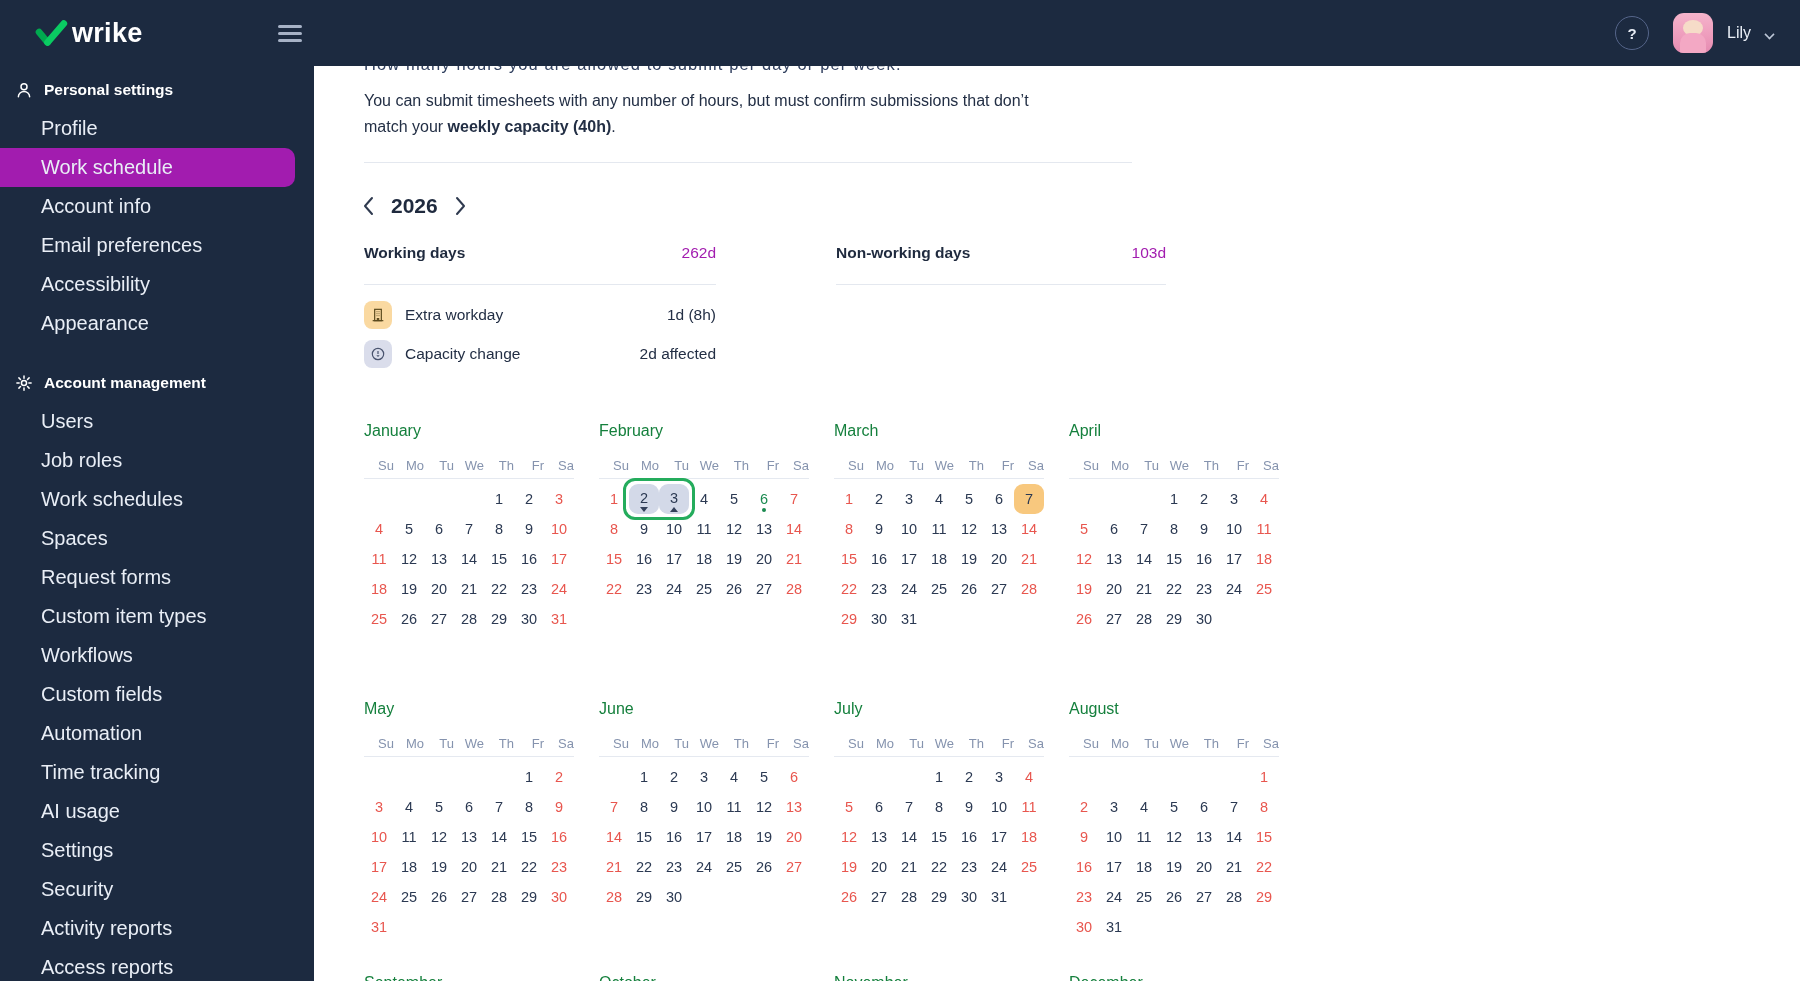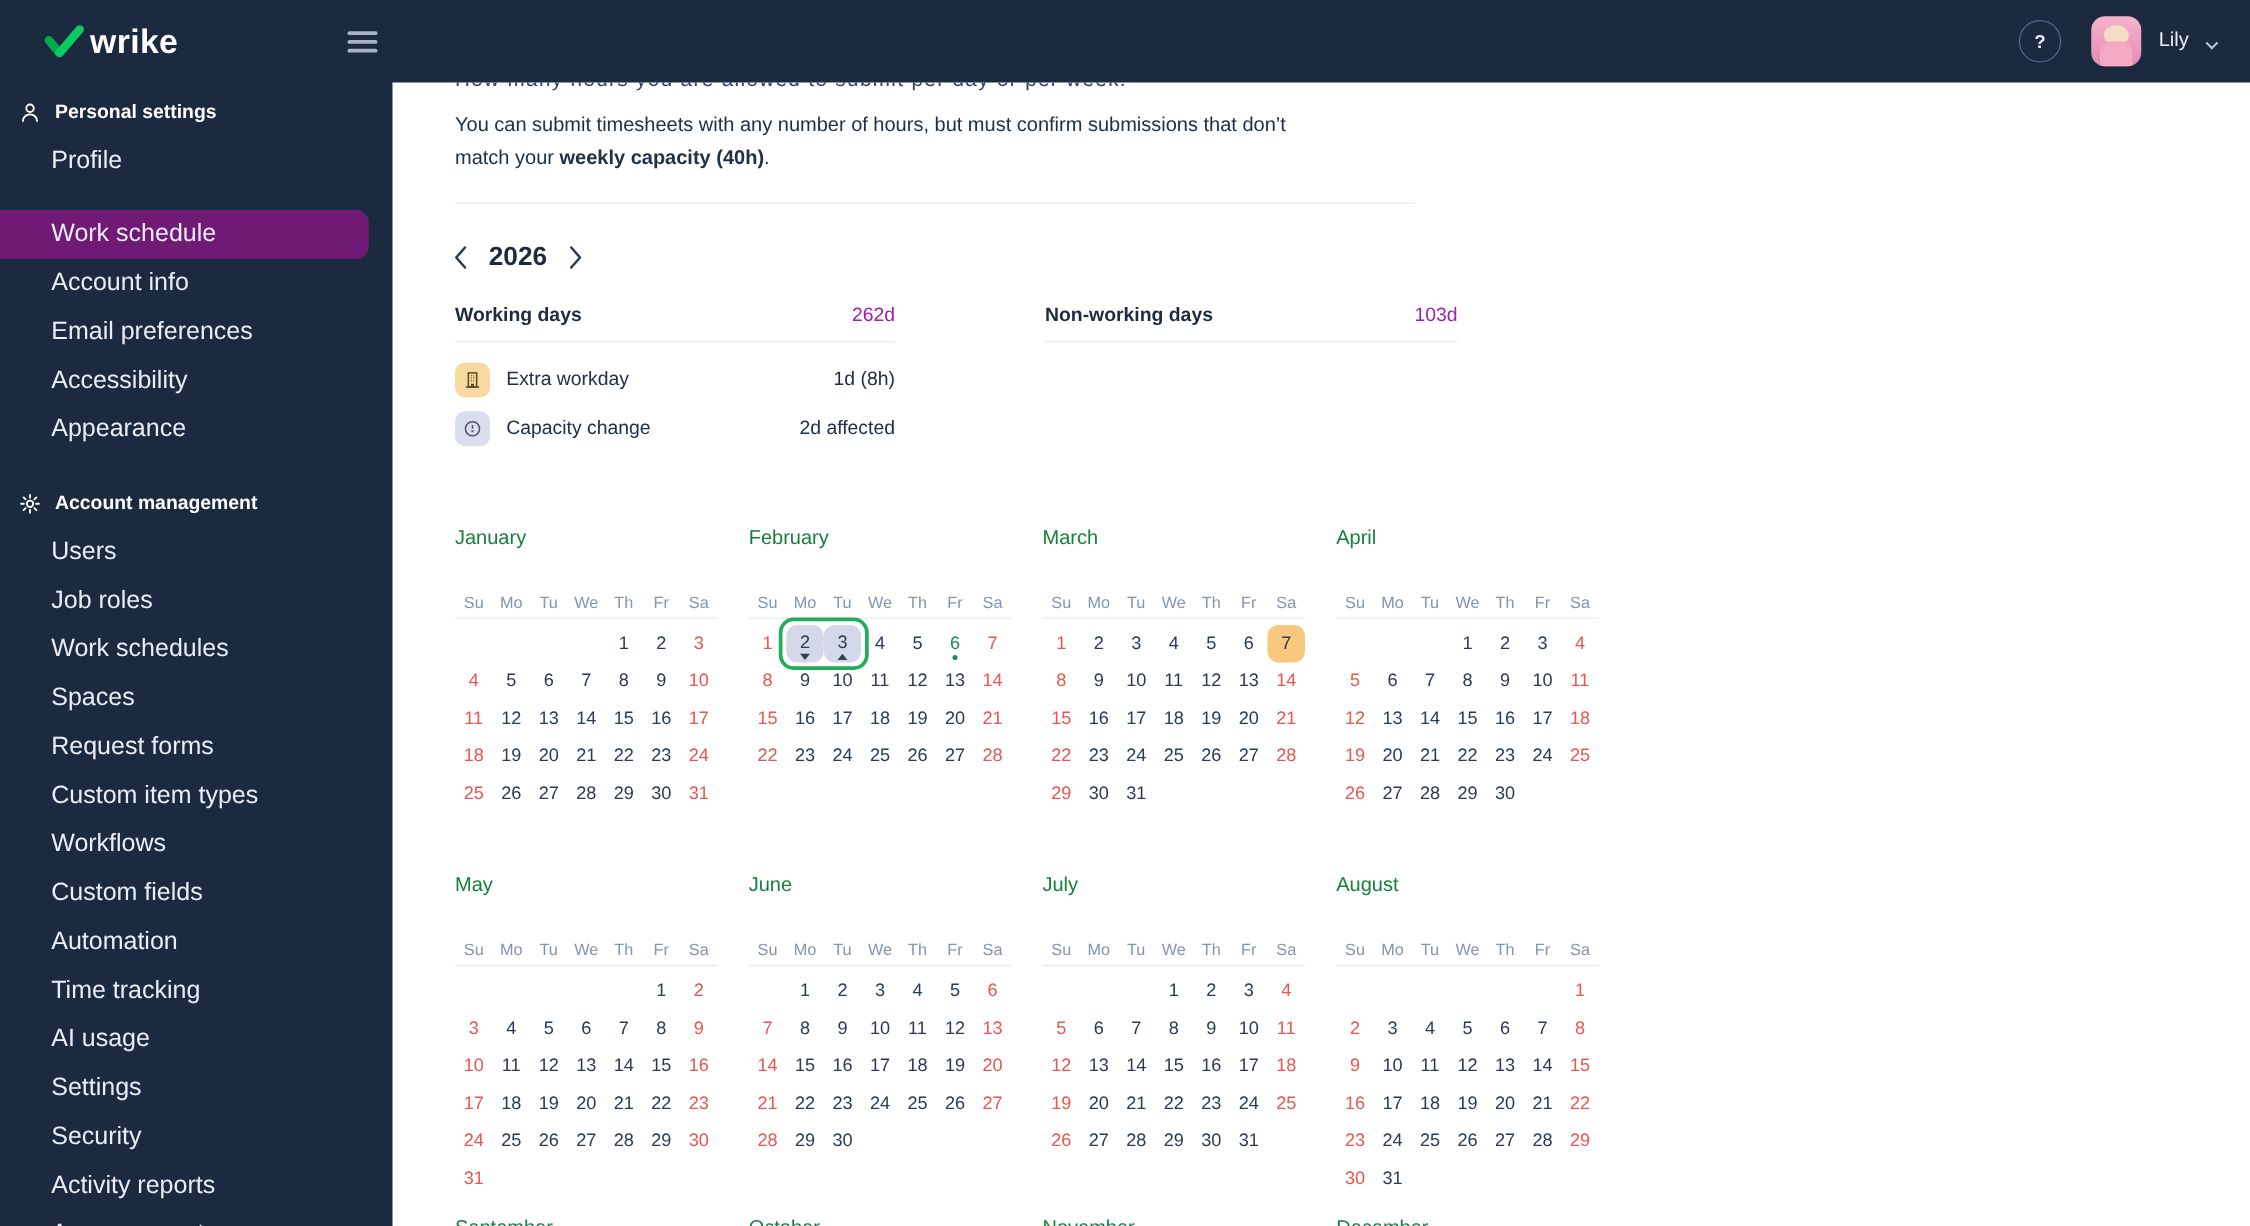--- a/index.html
+++ b/index.html
@@ -22,52 +22,52 @@
   .avatar:before{content:"";position:absolute;left:10px;top:7px;width:20px;height:16px;border-radius:50%;background:#f6dcc8;}
   .avatar:after{content:"";position:absolute;left:7px;top:20px;width:26px;height:22px;border-radius:10px 10px 0 0;background:#f3a8c4;}
   .username{color:#EAEFF6;font-size:16px;cursor:pointer;}
   .chev-down{width:11px;height:7px;cursor:pointer;position:relative;}
   .chev-down:before{content:"";position:absolute;left:0;top:0;width:7px;height:7px;border-right:2px solid #BCC6D6;border-bottom:2px solid #BCC6D6;transform:rotate(45deg) scale(.8);}
   
   .sidebar{position:absolute;top:66px;left:0;width:314px;bottom:0;background:#1C2A40;padding-top:4px;}
   .sb-head{display:flex;align-items:center;height:39px;padding-left:15px;gap:11px;color:#fff;font-weight:700;font-size:15.5px;}
   .sb-head .sb-ico{width:18px;height:18px;display:flex;}
   .sb-item{height:39px;line-height:39px;padding-left:41px;color:#E9EEF6;font-size:20px;cursor:pointer;white-space:nowrap;}
-  .sb-item.selected{background:#701a75;width:254px;border-radius:0 10px 10px 0;margin-top:20px;}
+  .sb-item.selected{background:#a21caf;width:254px;border-radius:0 10px 10px 0;}
   .sb-section.second{margin-top:20px;}
   
   .content{position:absolute;top:66px;left:314px;right:0;bottom:0;background:#ffffff;overflow:hidden;}
   .clip-line{position:absolute;top:-11px;left:50px;font-size:16.5px;color:#31405F;white-space:nowrap;letter-spacing:1.1px;}
   .para{position:absolute;top:22px;left:50px;width:800px;margin:0;font-size:16px;line-height:26px;color:#232F45;}
   .para span.block{display:block;}
   .divider1{position:absolute;top:96px;left:50px;width:768px;border-top:1px solid #E4E8EF;}
   .year-nav{position:absolute;top:120px;left:46px;height:40px;display:flex;align-items:center;gap:15px;}
   .yarrow{background:none;border:none;padding:2px;cursor:pointer;display:flex;}
   .year{font-size:21px;font-weight:700;color:#1F2A3E;}
   
   .stats{position:absolute;top:178px;left:50px;right:0;height:190px;}
   .stat{position:absolute;top:0;}
   .stat.col1{left:0;width:352px;}
   .stat.col2{left:472px;width:330px;}
-  .stat-head{display:flex;justify-content:space-between;align-items:baseline;padding-bottom:11px;border-bottom:1px solid #E4E8EF;}
+  .stat-head{display:flex;justify-content:space-between;align-items:baseline;padding-bottom:22px;border-bottom:1px solid #E4E8EF;}
   .stat-title{font-weight:700;font-size:15.5px;color:#1F2A3E;}
   .stat-val{font-size:15.5px;color:#a21caf;}
   .legend-row{display:flex;align-items:center;height:32px;margin-top:7px;}
   .legend-row.first{margin-top:14px;}
   .licon{width:28px;height:28px;border-radius:8px;display:flex;align-items:center;justify-content:center;margin-right:13px;flex:none;}
   .licon.amber{background:#FAD9A1;}
   .licon.lav{background:#DADDEB;}
   .llabel{font-size:15.5px;color:#232F45;flex:1;}
   .lval{font-size:15.5px;color:#232F45;}
   
   .cal-grid{position:absolute;left:50px;display:grid;grid-template-columns:repeat(4,210px);column-gap:25px;}
   .cal1{top:356px;} .cal2{top:634px;} .cal3{top:908px;}
   .m-title{font-size:16px;color:#15803d;height:20px;margin-bottom:16px;}
   .wd-row{display:flex;border-bottom:1px solid #E5E9F0;padding-bottom:5px;margin-bottom:5px;width:210px;}
-  .wd{width:30px;text-align:center;font-size:13px;color:#8593AE;margin-top:16px;}
+  .wd{width:30px;text-align:right;font-size:13px;color:#8593AE;}
   .days{display:flex;flex-wrap:wrap;width:210px;position:relative;}
   .day{width:30px;height:30px;display:flex;align-items:center;justify-content:center;
     font-size:14.5px;color:#2B3952;position:relative;cursor:pointer;box-sizing:border-box;}
   .day.empty{cursor:default;}
   .day.we{color:#E8564E;}
   .day.pill{background:#D3D9E8;border-radius:9px;flex-direction:column;}
   .day.pill .num{line-height:16px;margin-top:3px;}
   .tri{width:0;height:0;border-left:4px solid transparent;border-right:4px solid transparent;margin-top:1px;}
   .tri.down{border-top:5px solid #33405A;}
   .tri.up{border-bottom:5px solid #33405A;}

